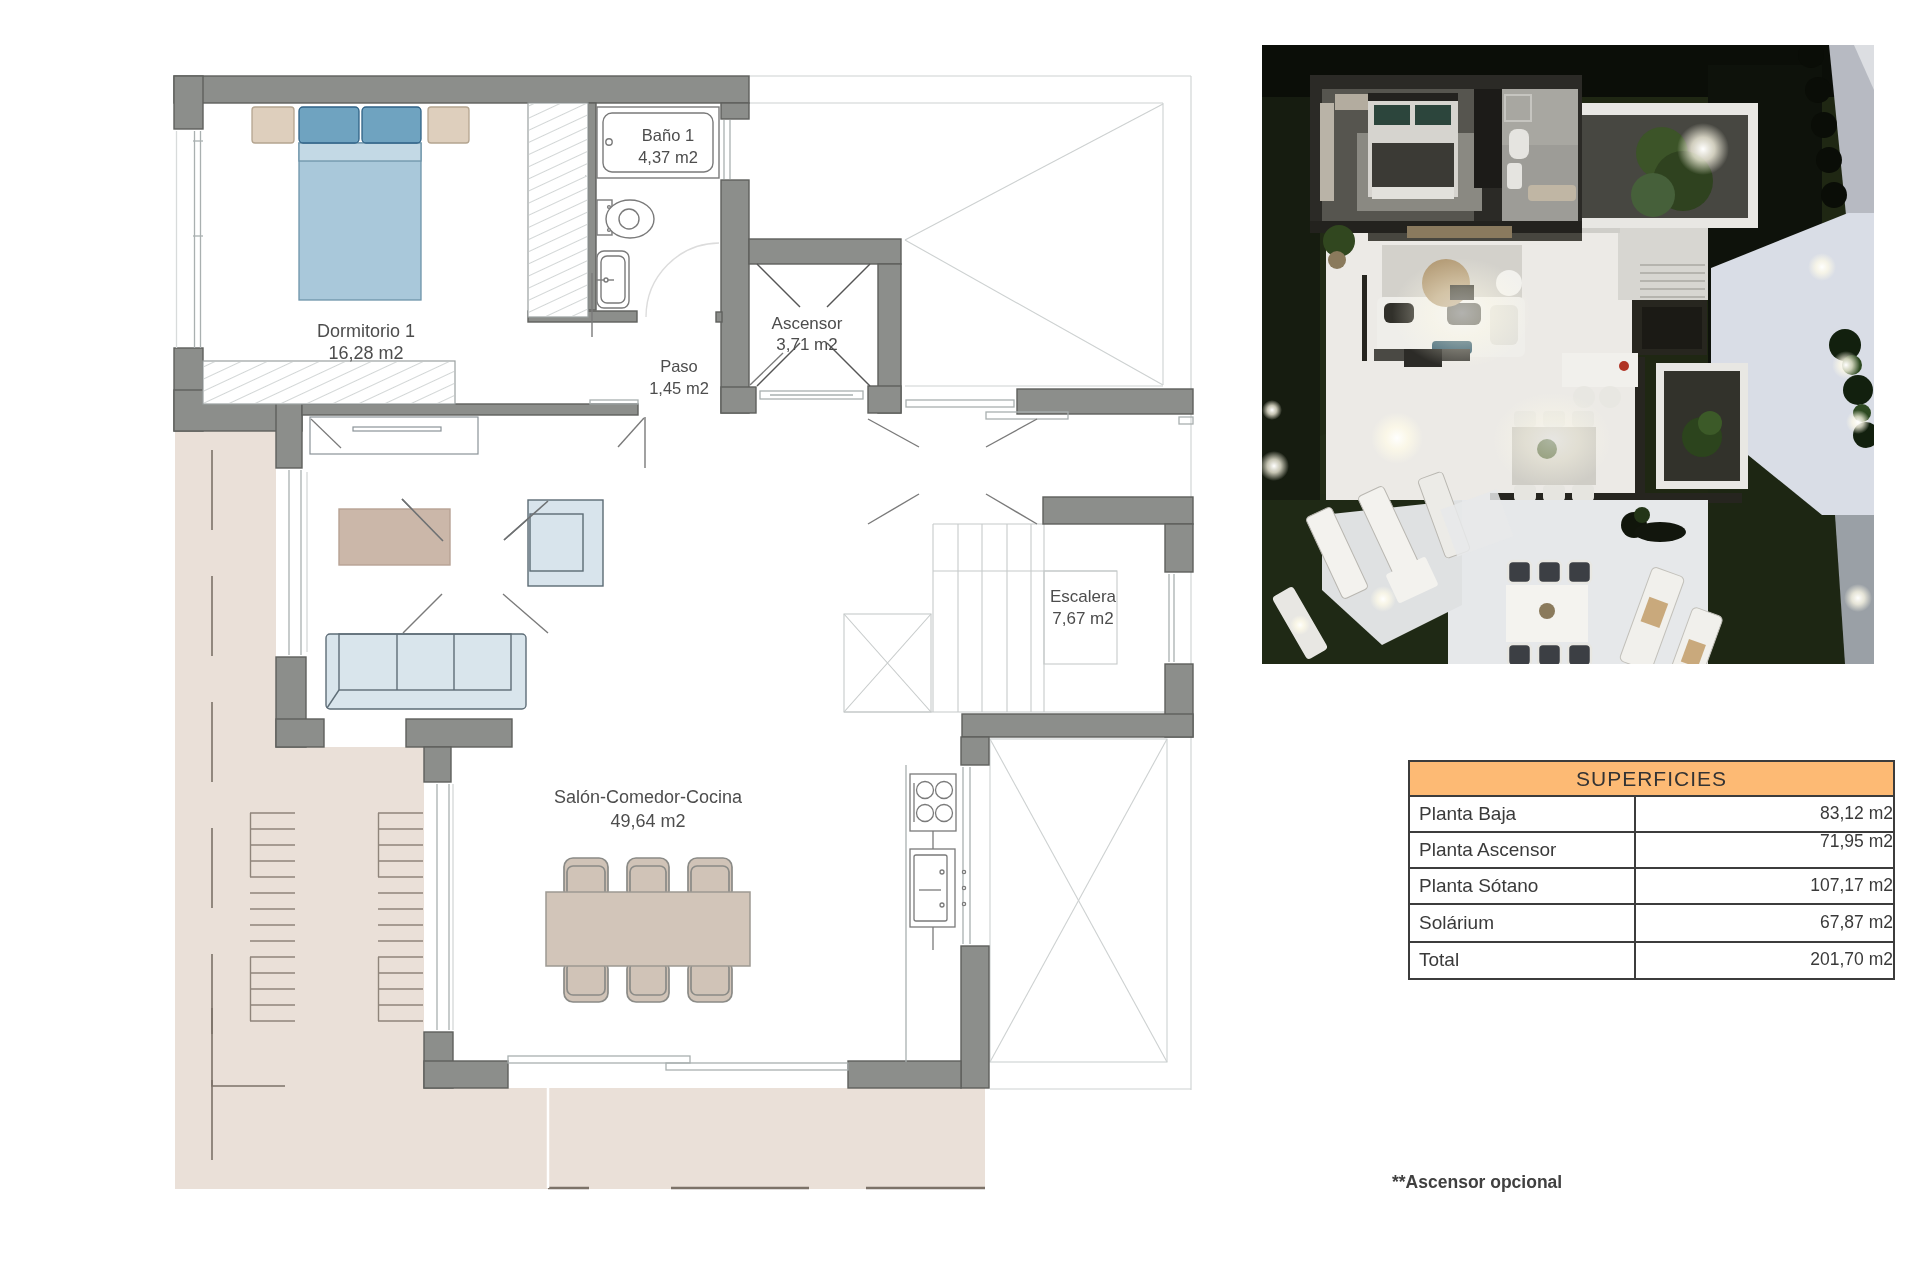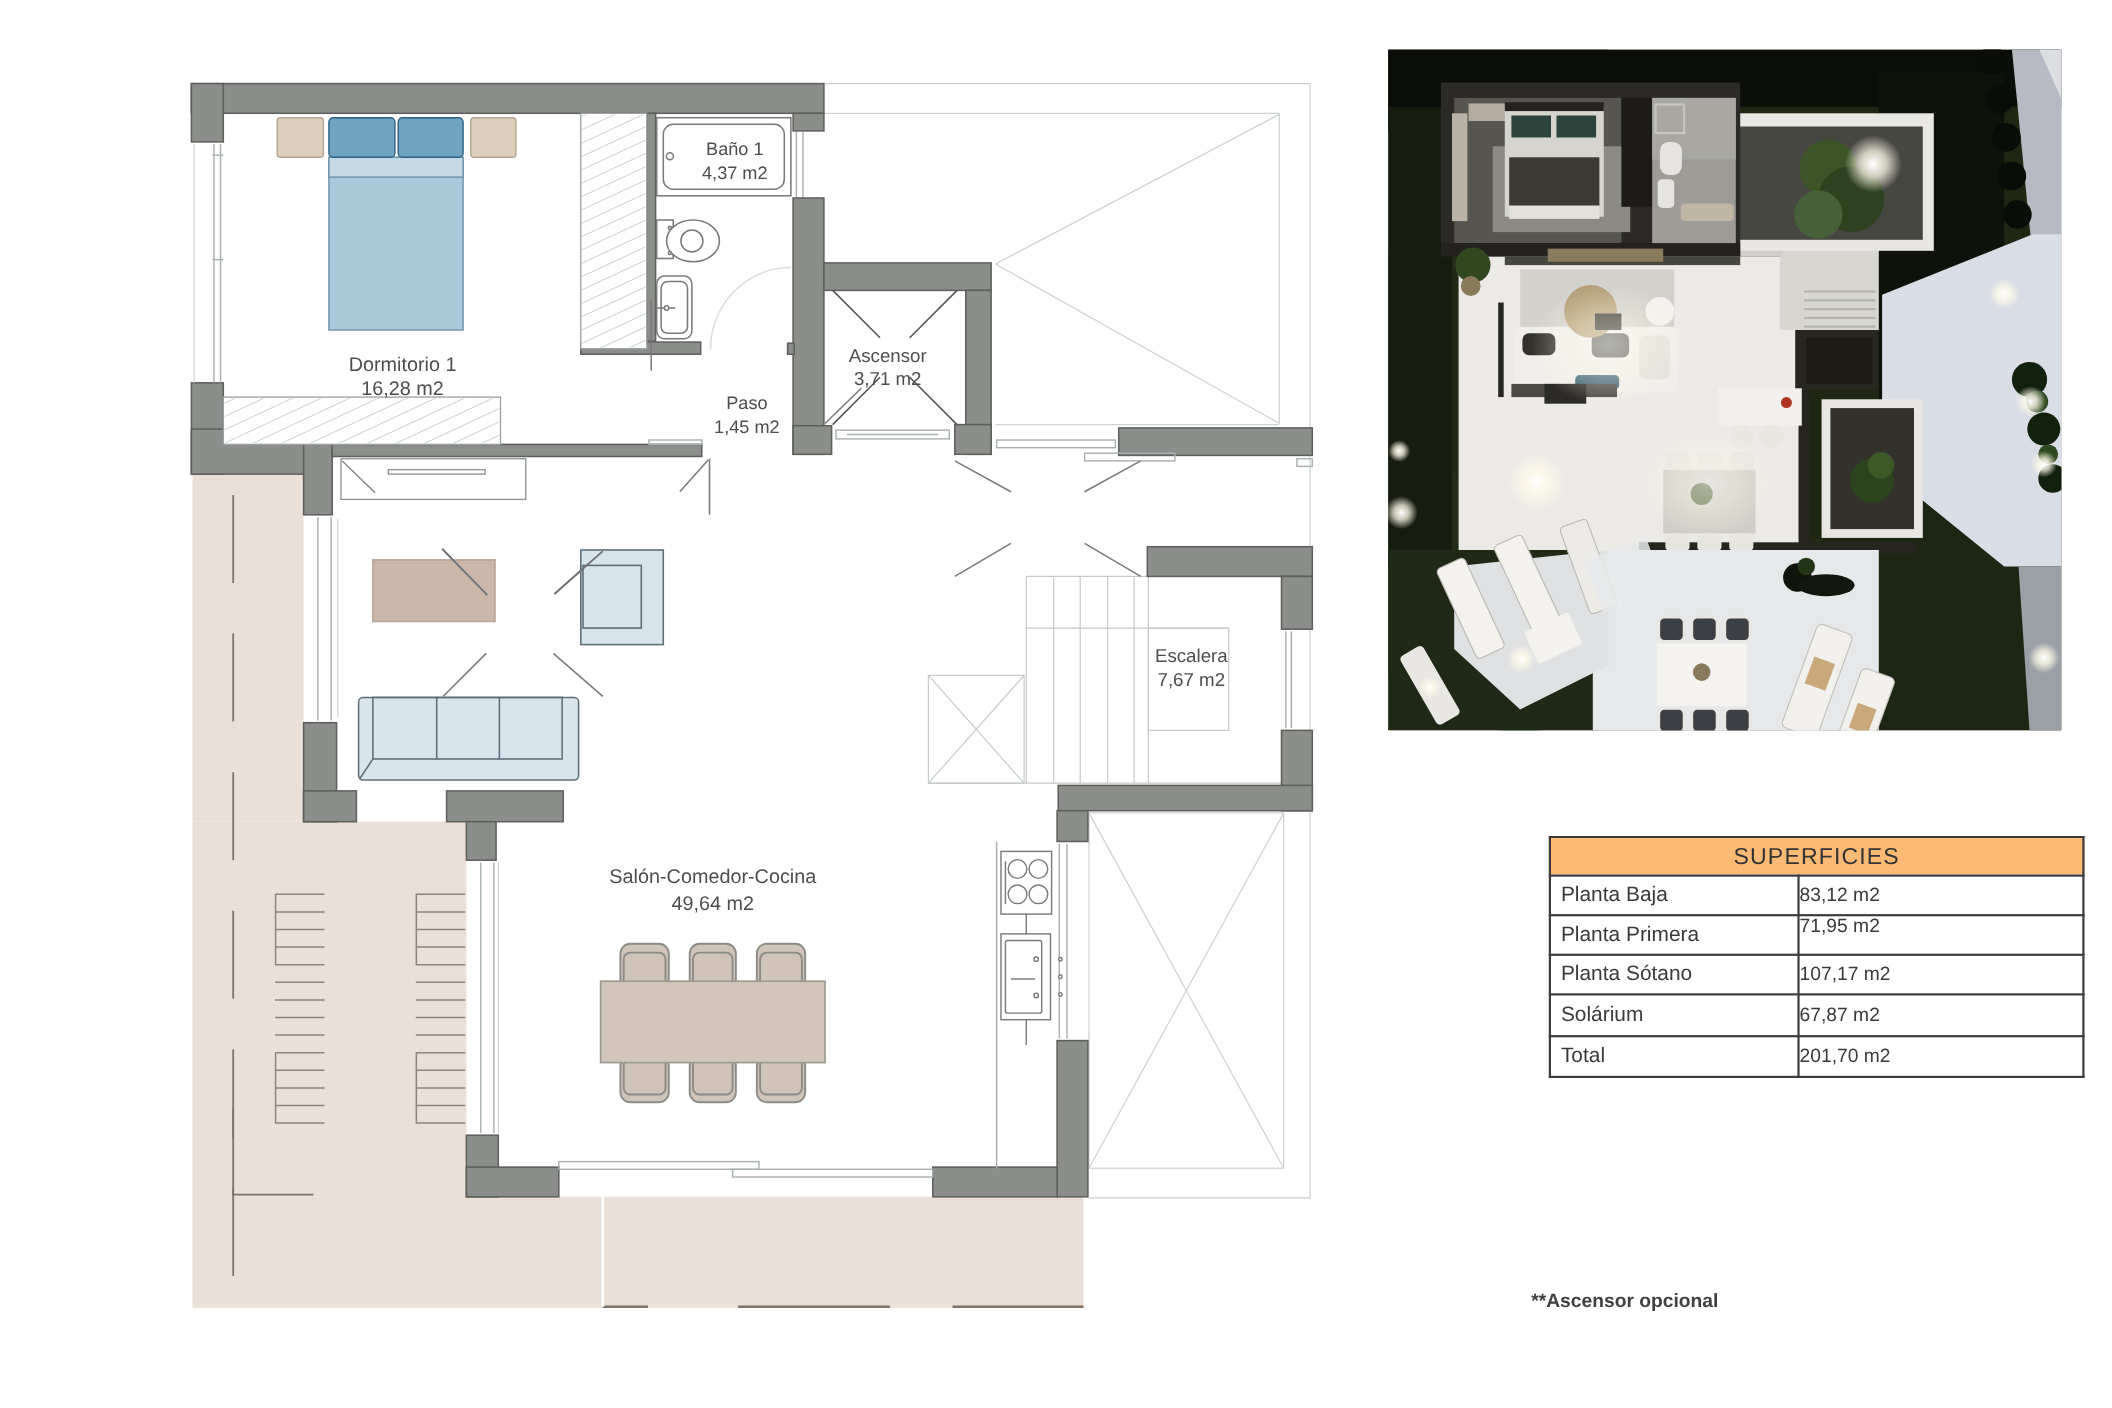--- a/index.html
+++ b/index.html
@@ -3,21 +3,21 @@
 <meta charset="utf-8">
 <style>
 html,body{margin:0;padding:0;width:1920px;height:1280px;background:#ffffff;overflow:hidden;font-family:"Liberation Sans",sans-serif;}
 .abs{position:absolute;}
 #tblbox{position:absolute;left:1408px;top:760px;width:487px;height:220px;color:#3a3a3a;}
 #tblbox .hdr{position:absolute;left:0;top:2px;width:487px;height:33px;background:#fdba74;text-align:center;font-size:21px;letter-spacing:1px;line-height:34px;color:#333;}
 #tblbox .hline{position:absolute;left:0;width:487px;height:2px;background:#3c3c3c;}
 #tblbox .vline{position:absolute;top:0;width:2px;height:220px;background:#3c3c3c;}
 #tblbox .vline2{position:absolute;left:226px;top:35px;width:2px;height:185px;background:#3c3c3c;}
 #tblbox .lb{position:absolute;left:11px;font-size:19px;text-align:right;}
-#tblbox .vl{position:absolute;left:228px;width:257px;text-align:left;font-size:17.5px;}
+#tblbox .vl{position:absolute;left:228px;width:257px;text-align:right;font-size:17.5px;}
 #note{position:absolute;left:1392px;top:1172px;font-size:17.5px;color:#404040;font-weight:bold;}
 </style>
 </head>
 <body>
 <svg class="abs" style="left:0;top:0" width="1920" height="1280" viewBox="0 0 1920 1280">
 <defs>
 <pattern id="hatch" width="11" height="11" patternUnits="userSpaceOnUse" patternTransform="rotate(65)">
 <line x1="0" y1="0" x2="0" y2="11" stroke="#b3baba" stroke-width="1.2"></line>
 </pattern>
 <clipPath id="imgclip">
@@ -458,21 +458,21 @@
 <div class="hline" style="top:71px"></div>
 <div class="hline" style="top:107px"></div>
 <div class="hline" style="top:143px"></div>
 <div class="hline" style="top:181px"></div>
 <div class="hline" style="top:218px"></div>
 <div class="vline" style="left:0"></div>
 <div class="vline" style="left:485px"></div>
 <div class="vline2"></div>
 <div class="lb" style="top:43px">Planta Baja</div>
     <div class="vl" style="top:43px">83,12 m2</div>
-<div class="lb" style="top:79px">Planta Primera</div>
+<div class="lb" style="top:79px">Planta Ascensor</div>
     <div class="vl" style="top:71px">71,95 m2</div>
 <div class="lb" style="top:115px">Planta Sótano</div>
     <div class="vl" style="top:115px">107,17 m2</div>
 <div class="lb" style="top:152px">Solárium</div>
     <div class="vl" style="top:152px">67,87 m2</div>
 <div class="lb" style="top:189px">Total</div>
     <div class="vl" style="top:189px">201,70 m2</div>
 </div>
 <div id="note">**Ascensor opcional</div>
 

